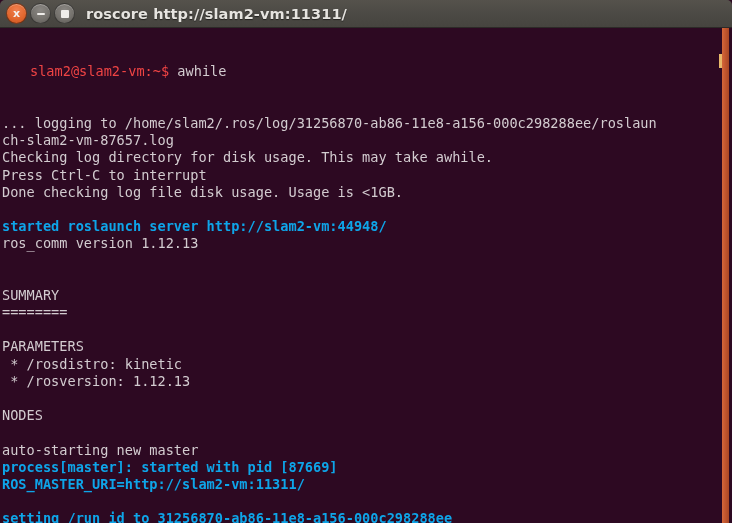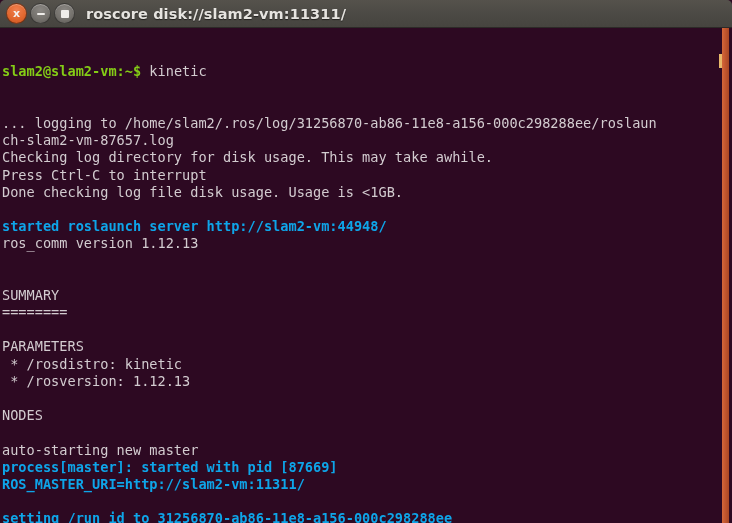--- a/index.html
+++ b/index.html
@@ -122,22 +122,23 @@
   .line {
     height: 17.2px;
     white-space: pre;
   }
 
   .bold {
     font-weight: bold;
     color: #0ea5e9;
   }
   .green {
-    color: #84cc16;
-    font-weight: bold;
+    color: #ef4444;
+    font-weight: normal;
+    margin-left: 28px;
   }
   .plain {
     color: #d3ccd0;
   }
 
   
   .scrollbar {
     position: absolute;
     top: 28px;
     right: 0;
@@ -181,26 +182,26 @@
       <div class="wb wb-close">
         <span class="glyph-x">x</span>
       </div>
       <div class="wb wb-min">
         <span class="glyph-min"></span>
       </div>
       <div class="wb wb-max">
         <span class="glyph-max"></span>
       </div>
     </div>
-    <div class="title-text">roscore disk://slam2-vm:11311/</div>
+    <div class="title-text">roscore http://slam2-vm:11311/</div>
   </div>
 
   <div class="term-area">
     <div class="term-text">
-      <div class="line"><span class="green">slam2@slam2-vm:~$</span><span class="plain"> kinetic</span></div>
+      <div class="line"><span class="green">slam2@slam2-vm:~$</span><span class="plain"> awhile</span></div>
       <div id="log-lines"><div class="line"><span class="plain">... logging to /home/slam2/.ros/log/31256870-ab86-11e8-a156-000c298288ee/roslaun</span></div><div class="line"><span class="plain">ch-slam2-vm-87657.log</span></div><div class="line"><span class="plain">Checking log directory for disk usage. This may take awhile.</span></div><div class="line"><span class="plain">Press Ctrl-C to interrupt</span></div><div class="line"><span class="plain">Done checking log file disk usage. Usage is &lt;1GB.</span></div><div class="line"><span class="plain"></span></div><div class="line"><span class="bold">started roslaunch server http://slam2-vm:44948/</span></div><div class="line"><span class="plain">ros_comm version 1.12.13</span></div><div class="line"><span class="plain"></span></div><div class="line"><span class="plain"></span></div><div class="line"><span class="plain">SUMMARY</span></div><div class="line"><span class="plain">========</span></div><div class="line"><span class="plain"></span></div><div class="line"><span class="plain">PARAMETERS</span></div><div class="line"><span class="plain"> * /rosdistro: kinetic</span></div><div class="line"><span class="plain"> * /rosversion: 1.12.13</span></div><div class="line"><span class="plain"></span></div><div class="line"><span class="plain">NODES</span></div><div class="line"><span class="plain"></span></div><div class="line"><span class="plain">auto-starting new master</span></div><div class="line"><span class="bold">process[master]: started with pid [87669]</span></div><div class="line"><span class="bold">ROS_MASTER_URI=http://slam2-vm:11311/</span></div><div class="line"><span class="plain"></span></div><div class="line"><span class="bold">setting /run_id to 31256870-ab86-11e8-a156-000c298288ee</span></div></div>
       
     </div>
   </div>
 
   <div class="scrollbar">
     <div class="scroll-trough"></div>
     <div class="scroll-thumb"></div>
     <div class="scroll-mark"></div>
   </div>

